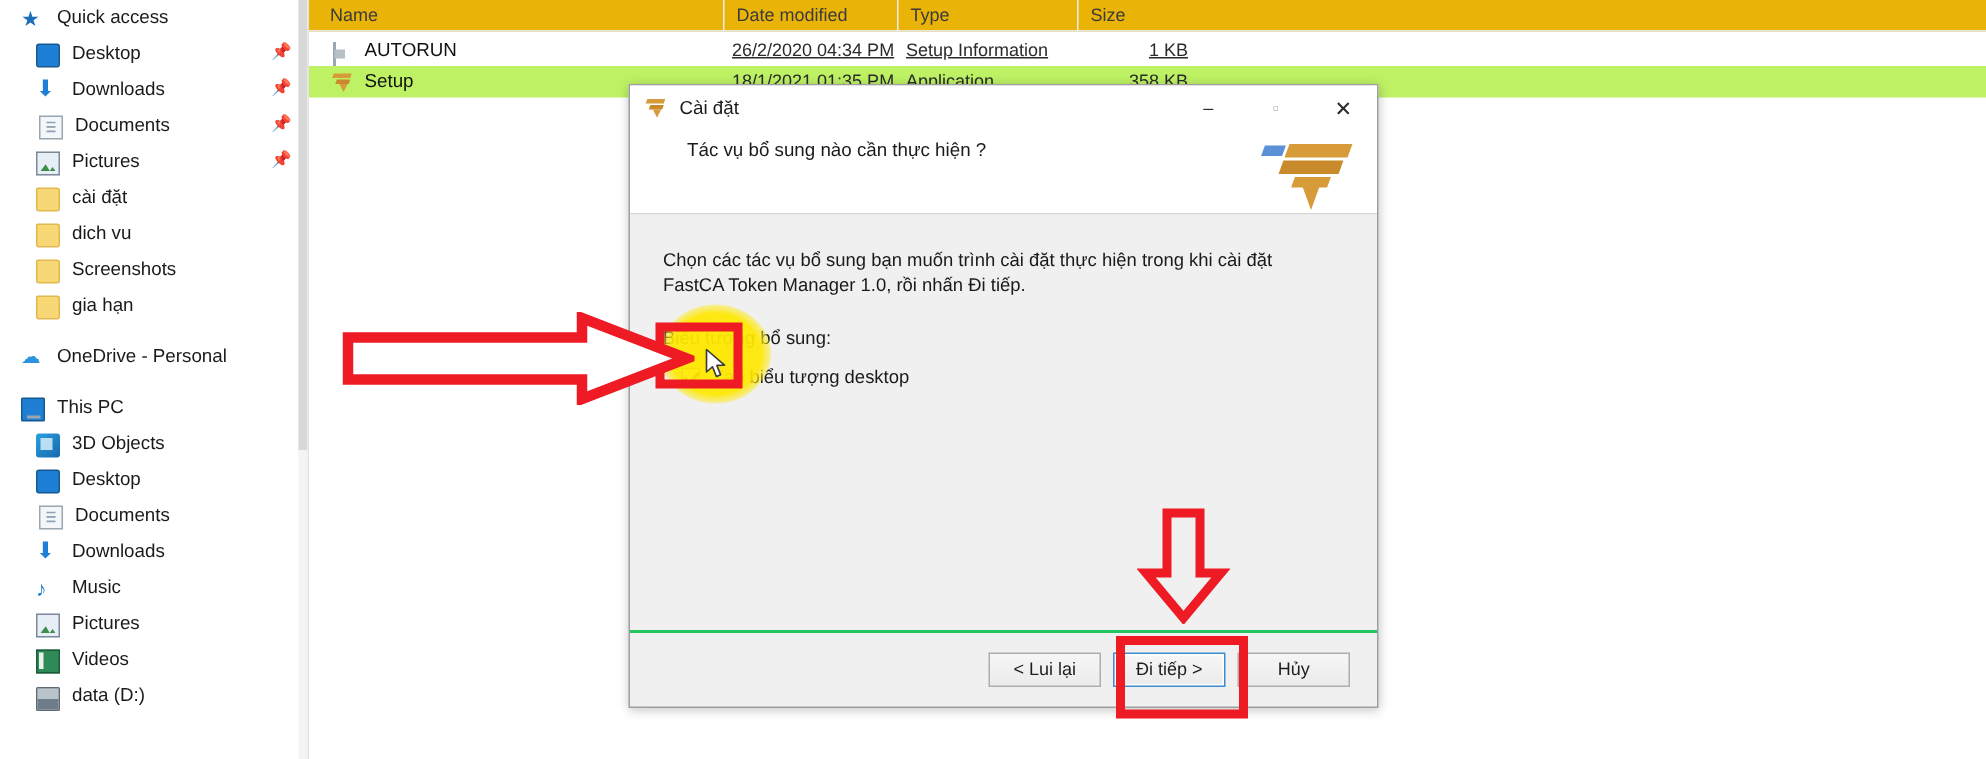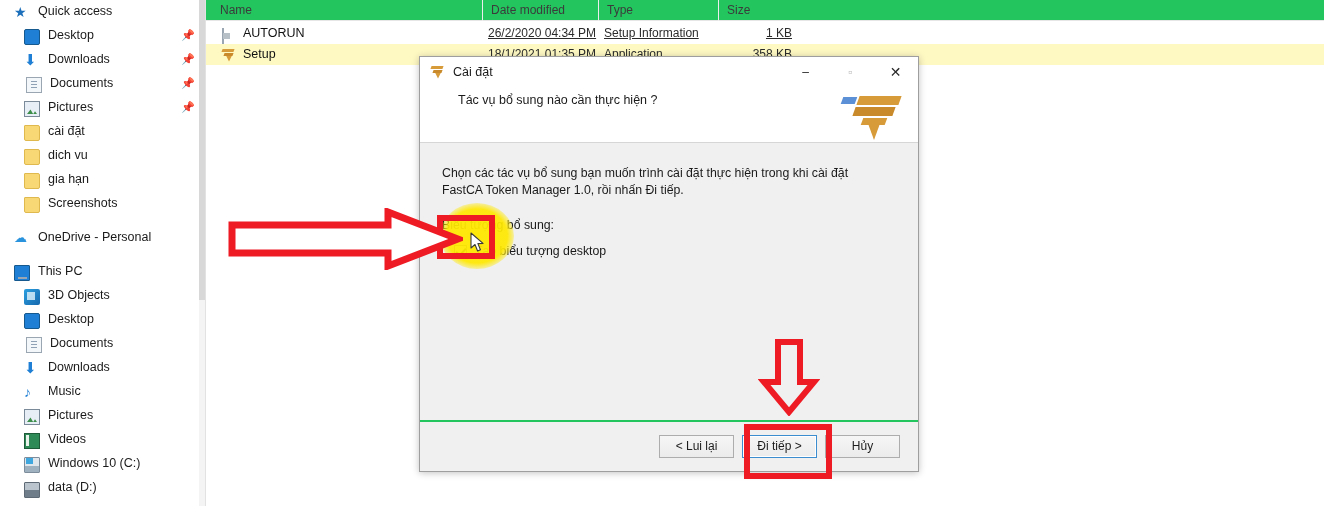--- a/index.html
+++ b/index.html
@@ -193,42 +193,42 @@
     left: 206px; top: 0;
     width: 1118px;
     height: 506px;
     background: #ffffff;
   }
   .col-headers {
     position: absolute;
     left: 0; top: 0;
     width: 100%;
     height: 21px;
-    background: #22c55e;
+    background: #eab308;
     border-bottom: 1px solid #e6e6e6;
   }
   .col-h {
     position: absolute;
     top: 0;
     height: 21px;
     line-height: 21px;
     font-size: 12px;
     color: #3b3b3b;
     padding-left: 8px;
     border-left: 1px solid #ededed;
     white-space: nowrap;
   }
   .file-row {
     position: absolute;
     left: 0;
     width: 100%;
     height: 21px;
     display: block;
   }
-  .file-row.selected { background: #fef9c3; }
+  .file-row.selected { background: #bef264; }
   .fr-name {
     position: absolute;
     left: 14px; top: 0;
     height: 21px; line-height: 21px;
     font-size: 12.5px;
     color: #111;
     display: flex;
     align-items: center;
   }
   .fr-name .fic {
@@ -459,25 +459,25 @@
     <div class="nav-item indent1">
       <span class="ic ic-folder"></span>
       <span class="lbl">cài đặt</span>
     </div>
     <div class="nav-item indent1">
       <span class="ic ic-folder"></span>
       <span class="lbl">dich vu</span>
     </div>
     <div class="nav-item indent1">
       <span class="ic ic-folder"></span>
+      <span class="lbl">Screenshots</span>
+    </div>
+    <div class="nav-item indent1">
+      <span class="ic ic-folder"></span>
       <span class="lbl">gia hạn</span>
-    </div>
-    <div class="nav-item indent1">
-      <span class="ic ic-folder"></span>
-      <span class="lbl">Screenshots</span>
     </div>
 
     <div class="nav-sep"></div>
 
     <div class="nav-item">
       <span class="ic ic-cloud">☁</span>
       <span class="lbl">OneDrive - Personal</span>
     </div>
 
     <div class="nav-sep"></div>
@@ -506,24 +506,20 @@
       <span class="ic ic-music">♪</span>
       <span class="lbl">Music</span>
     </div>
     <div class="nav-item indent1">
       <span class="ic ic-pic"></span>
       <span class="lbl">Pictures</span>
     </div>
     <div class="nav-item indent1">
       <span class="ic ic-video"></span>
       <span class="lbl">Videos</span>
-    </div>
-    <div class="nav-item indent1">
-      <span class="ic ic-drive win"></span>
-      <span class="lbl">Windows 10 (C:)</span>
     </div>
     <div class="nav-item indent1">
       <span class="ic ic-disk"></span>
       <span class="lbl">data (D:)</span>
     </div>
 
     <div class="nav-scrollbar">
       <div class="thumb"></div>
     </div>
   </div>

